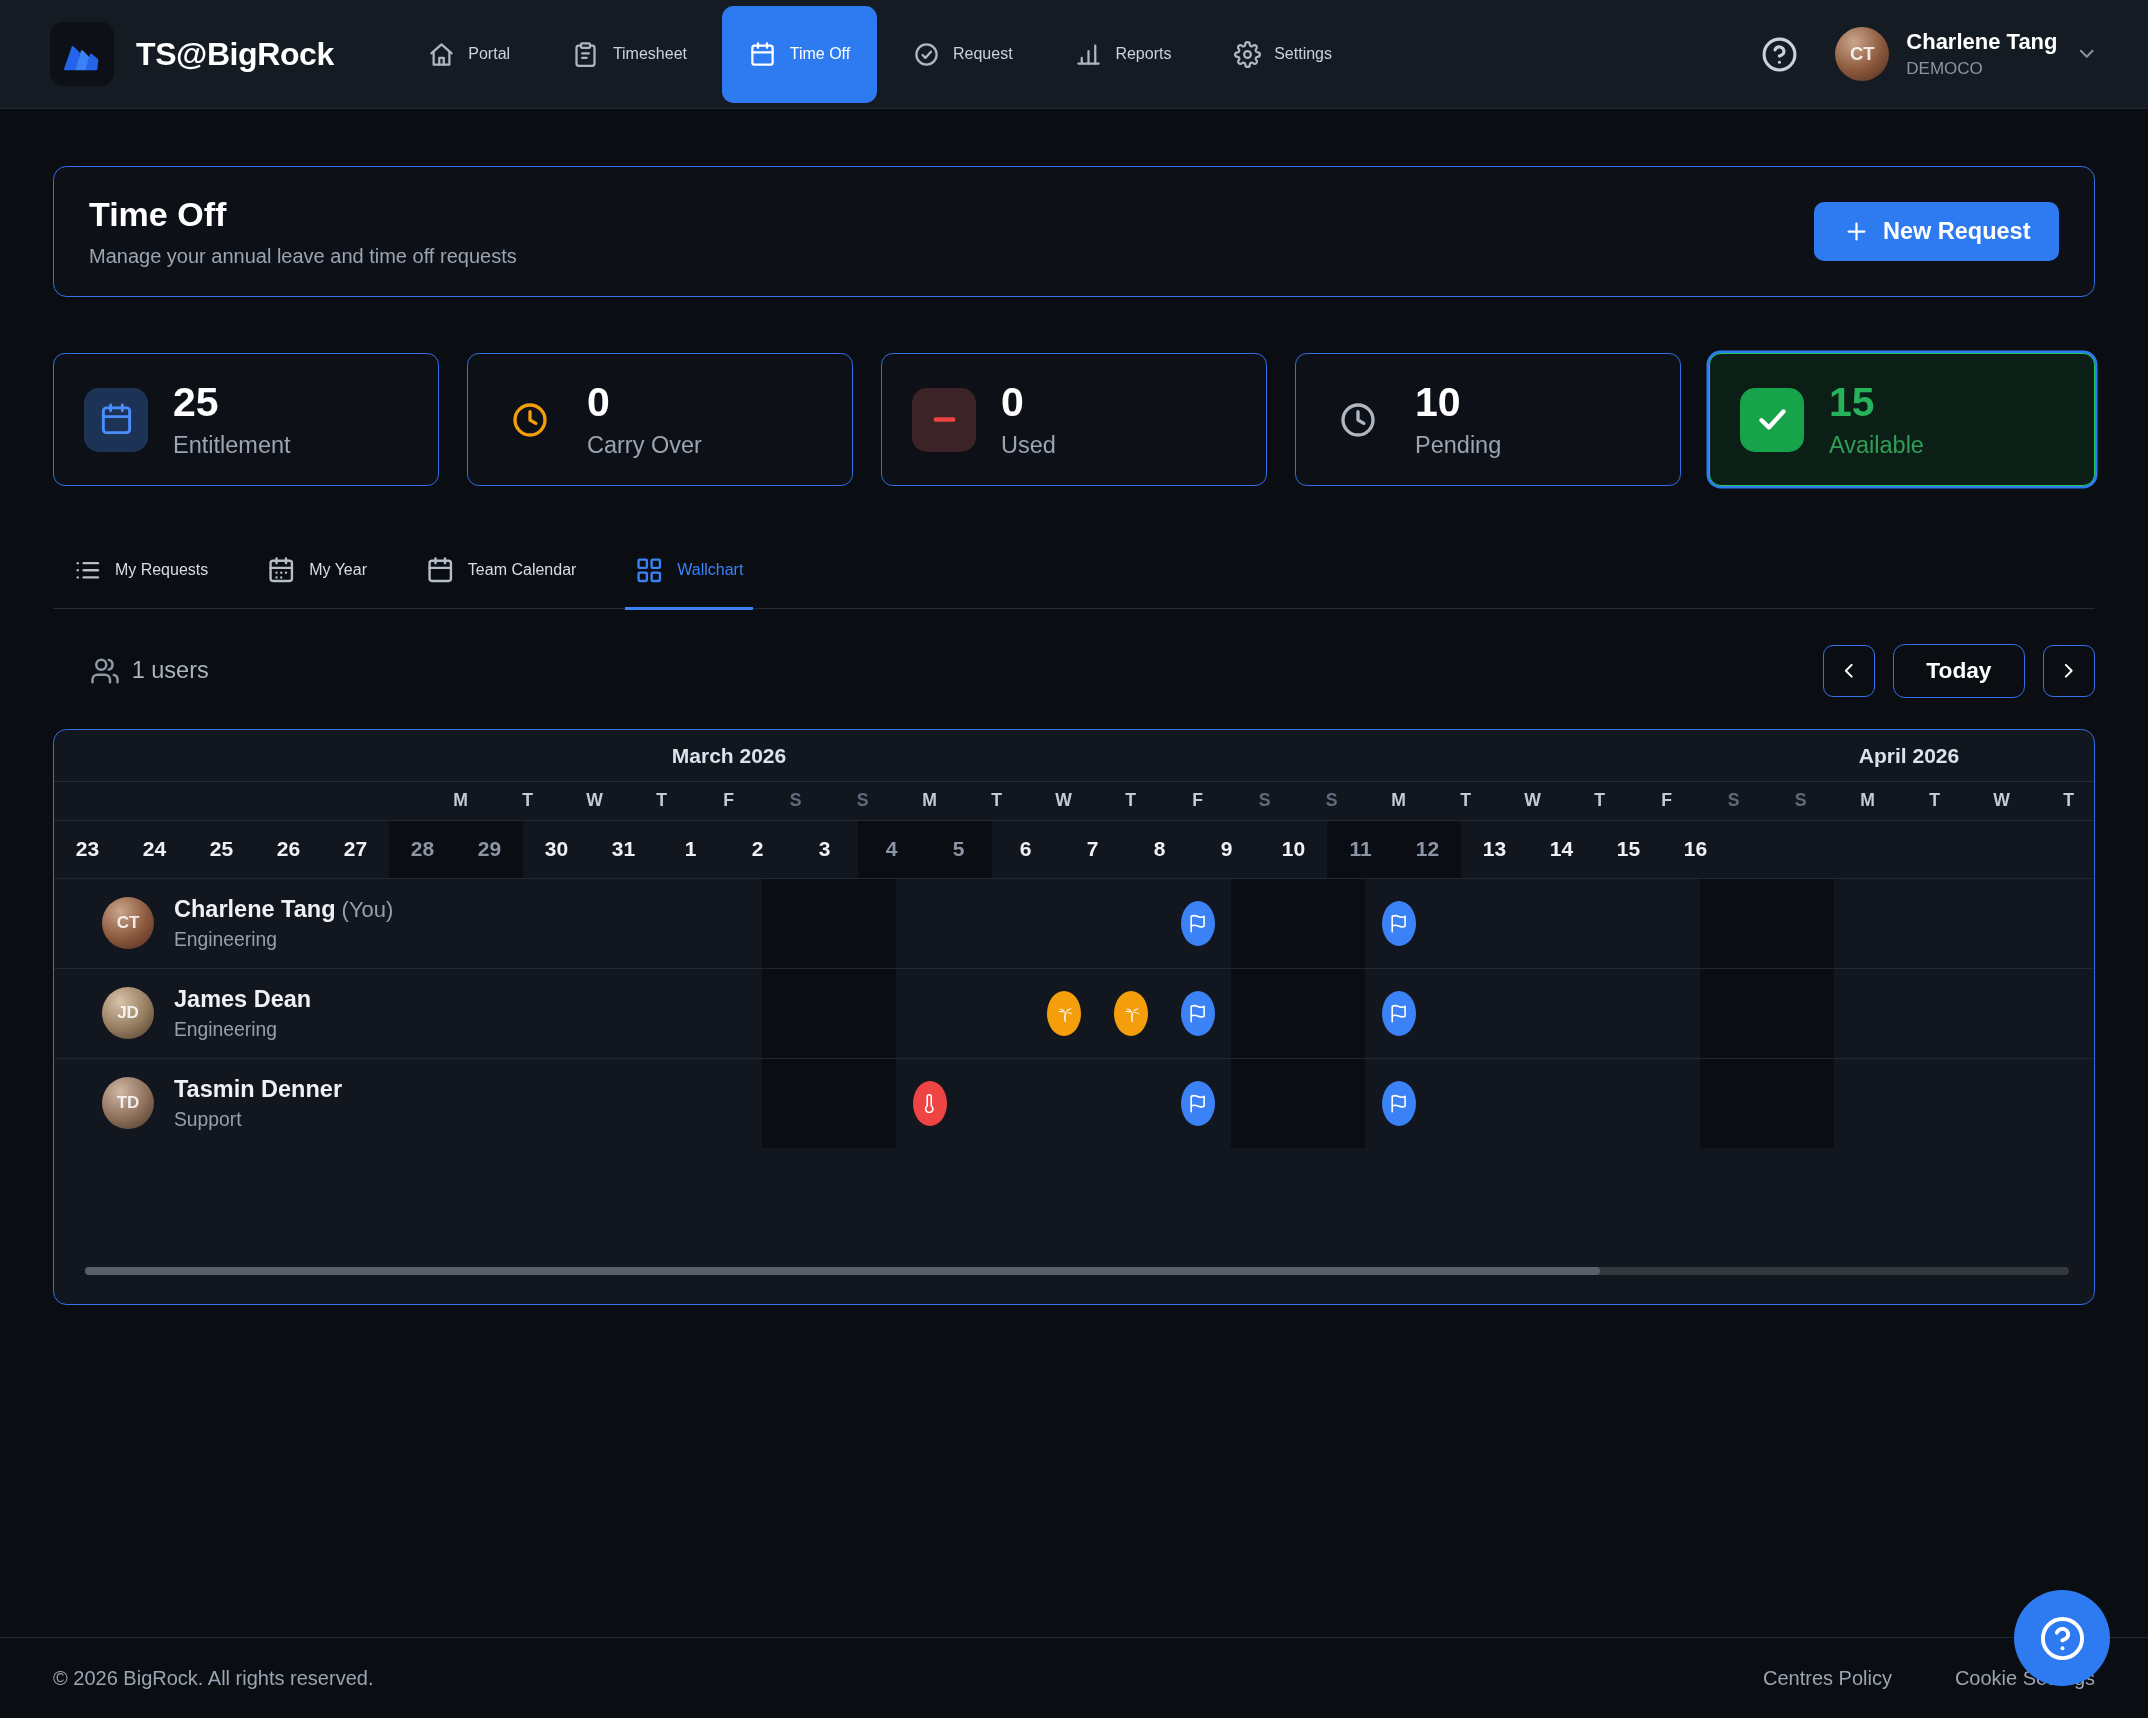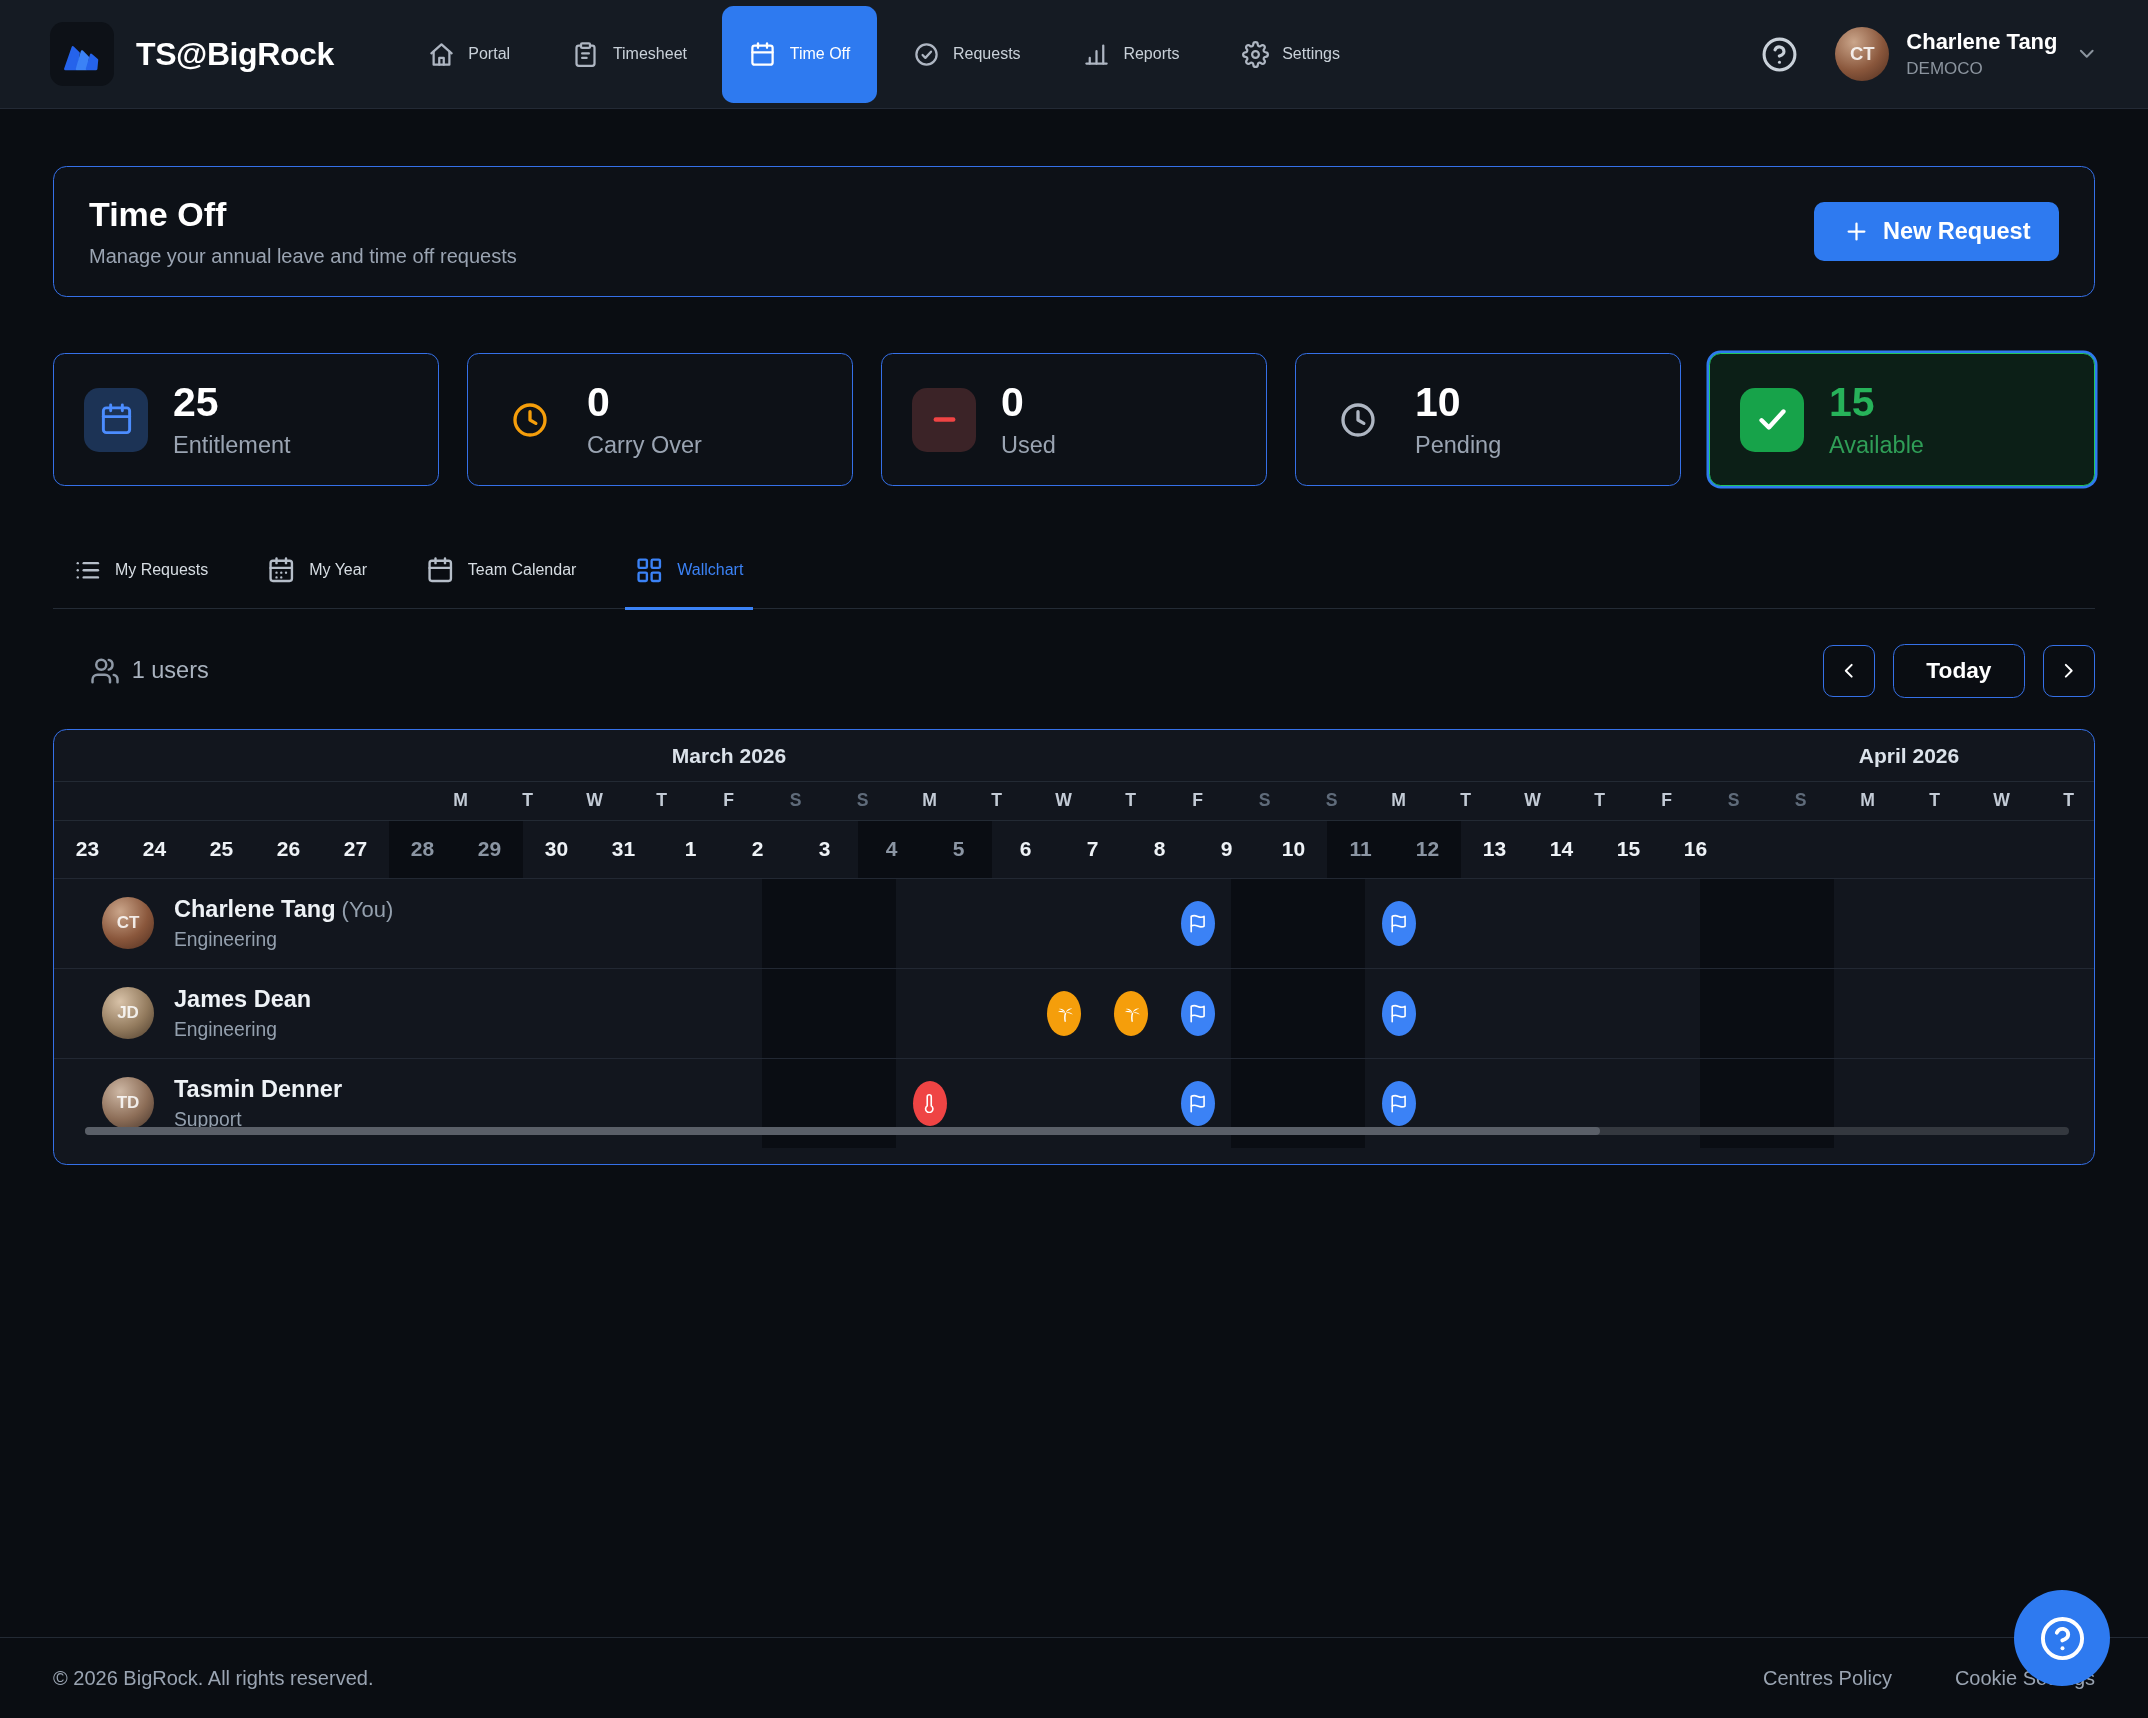--- a/index.html
+++ b/index.html
@@ -107,21 +107,21 @@
     display:flex; align-items:center; justify-content:center; color:#ffffff; cursor:pointer;
   }
   .btn-sq .ic { width:23.5px; height:23.5px; }
   .btn-today {
     height:54px; border:1.7px solid #3570e8; border-radius:11.7px; background:transparent; color:#ffffff;
     padding:0 32px; font-size:22.7px; font-weight:bold; display:flex; align-items:center; cursor:pointer;
   }
 
   
   .chart-card {
-    margin-top:31px; height:436px; border:1.7px solid #3570e8; border-radius:13.4px;
+    margin-top:31px; height:576px; border:1.7px solid #3570e8; border-radius:13.4px;
     background:#12161e; position:relative; overflow:hidden;
   }
   .month-row { height:52px; position:relative; border-bottom:0.8px solid #232a34; }
   .month-label { position:absolute; top:0; height:52px; display:flex; align-items:center; justify-content:center;
                  font-size:21px; font-weight:bold; color:#dbe2ea; }
   .month-march { left:373px; width:604px; }
   .month-april { left:978px; width:1754px; }
   .dow-row { height:39px; display:flex; border-bottom:0.8px solid #232a34; }
   .dow-spacer { width:373px; flex:0 0 auto; }
   .dow-cell { width:67px; flex:0 0 auto; display:flex; align-items:center; justify-content:center;
@@ -213,21 +213,21 @@
         </span>
         <span>Time Off</span>
       </div>
       <div class="nav-item">
         <span class="ic" style="width: 27px; height: 27px;">
           <svg viewBox="0 0 24 24" fill="none" stroke="currentColor" stroke-width="2" stroke-linecap="round" stroke-linejoin="round">
             <circle cx="12" cy="12" r="9"></circle>
             <path d="M8.5 12.5l2.5 2.5 5-5.5"></path>
           </svg>
         </span>
-        <span>Requests</span>
+        <span>Request</span>
       </div>
       <div class="nav-item">
         <span class="ic" style="width: 27px; height: 27px;">
           <svg viewBox="0 0 24 24" fill="none" stroke="currentColor" stroke-width="2" stroke-linecap="round" stroke-linejoin="round">
             <path d="M6 20v-5M12 20V9M18 20V4"></path>
             <path d="M3 20h18"></path>
           </svg>
         </span>
         <span>Reports</span>
       </div>

